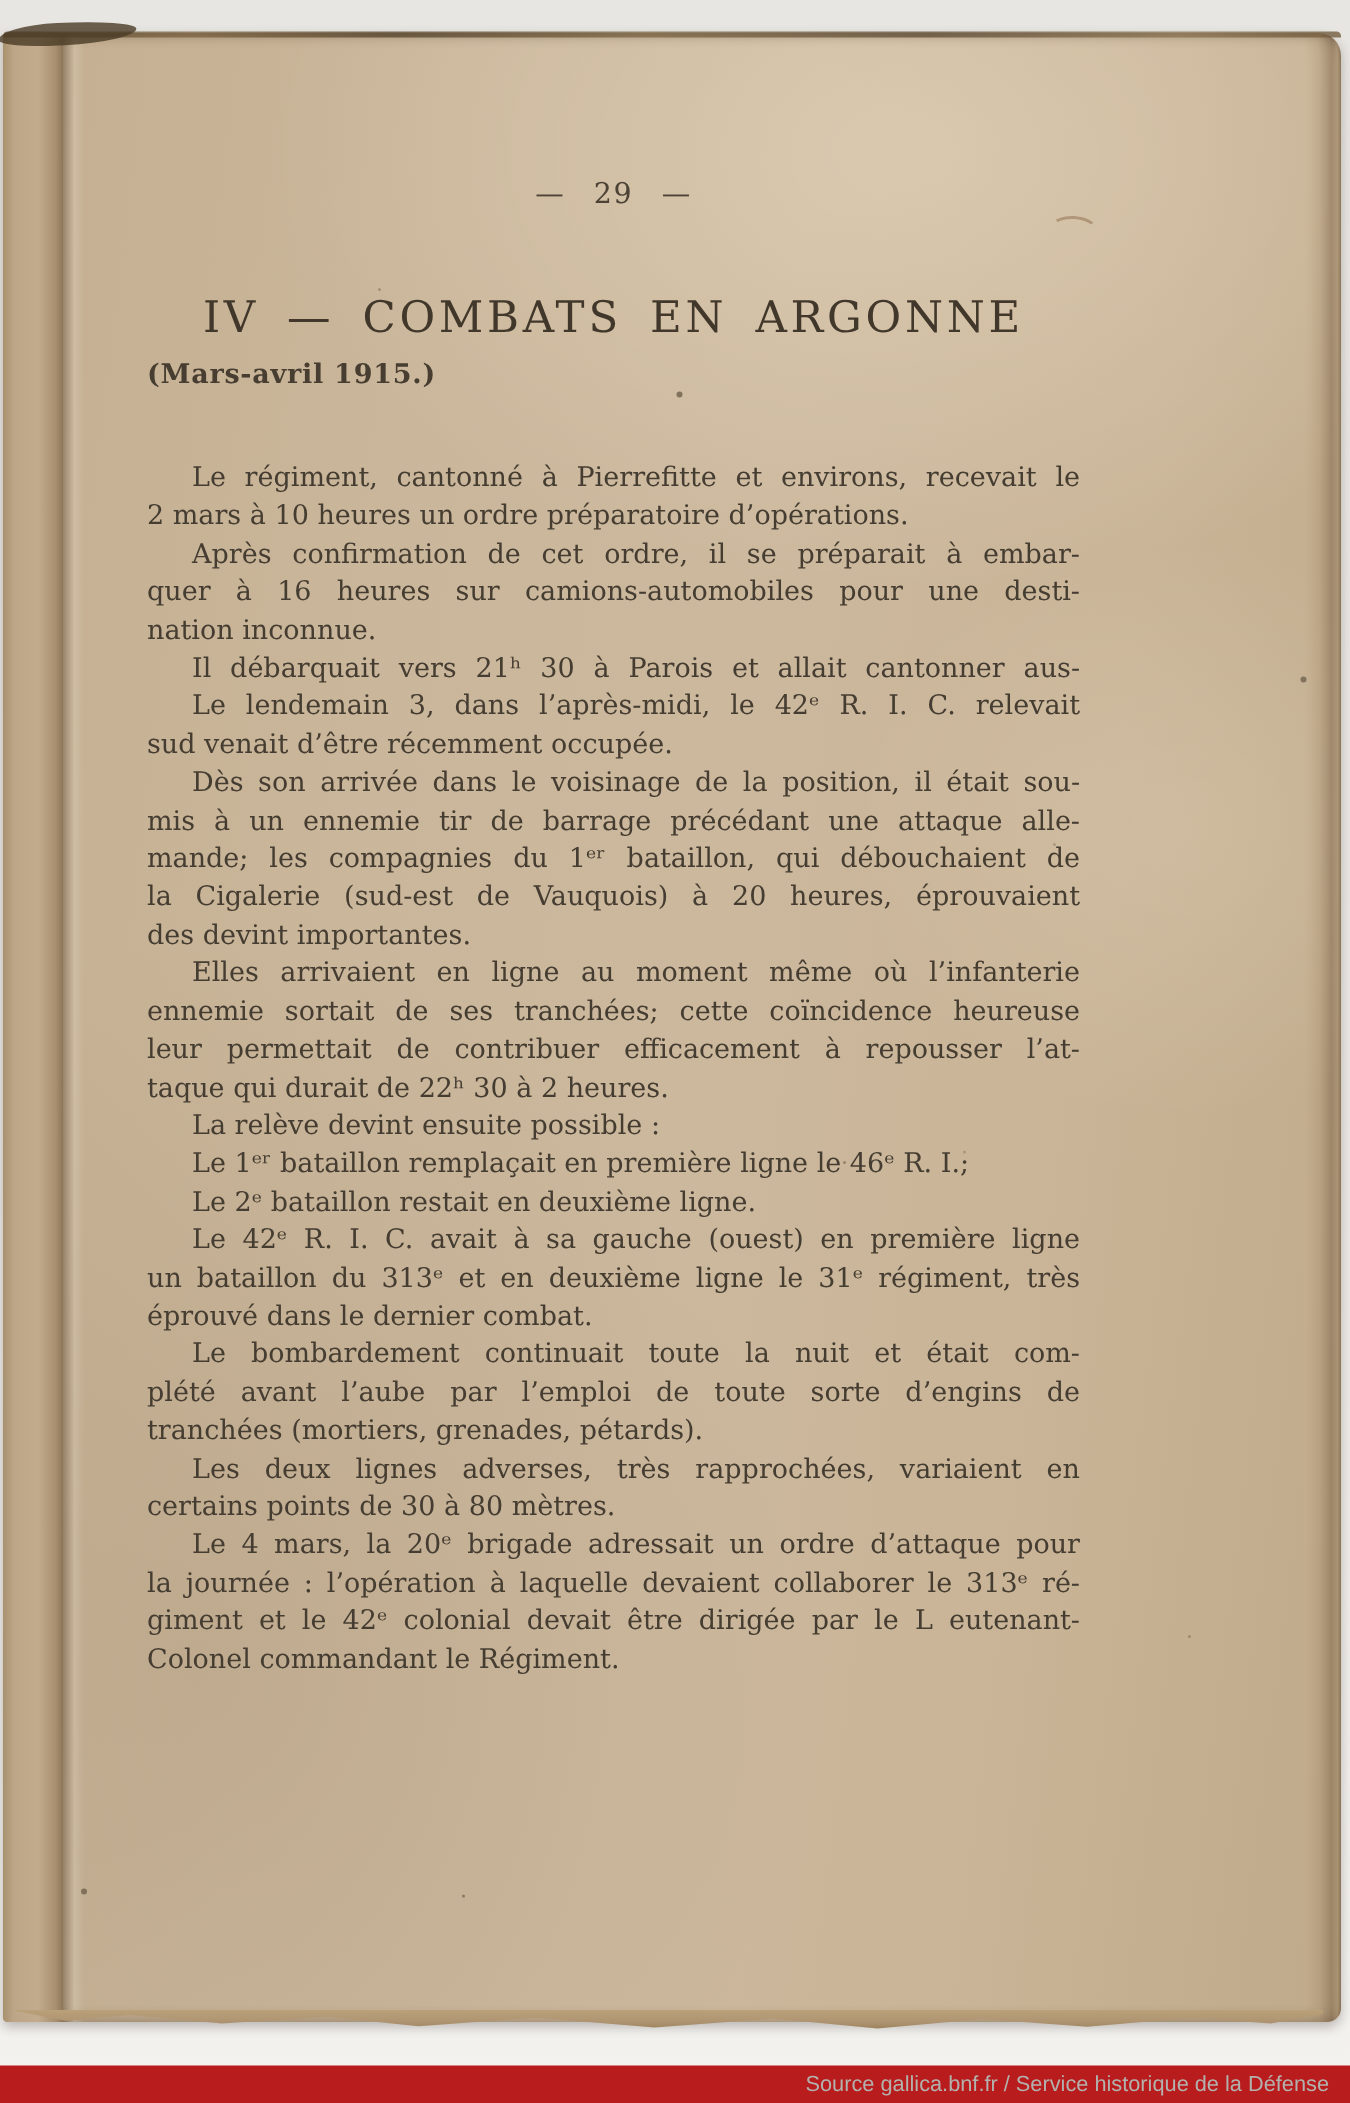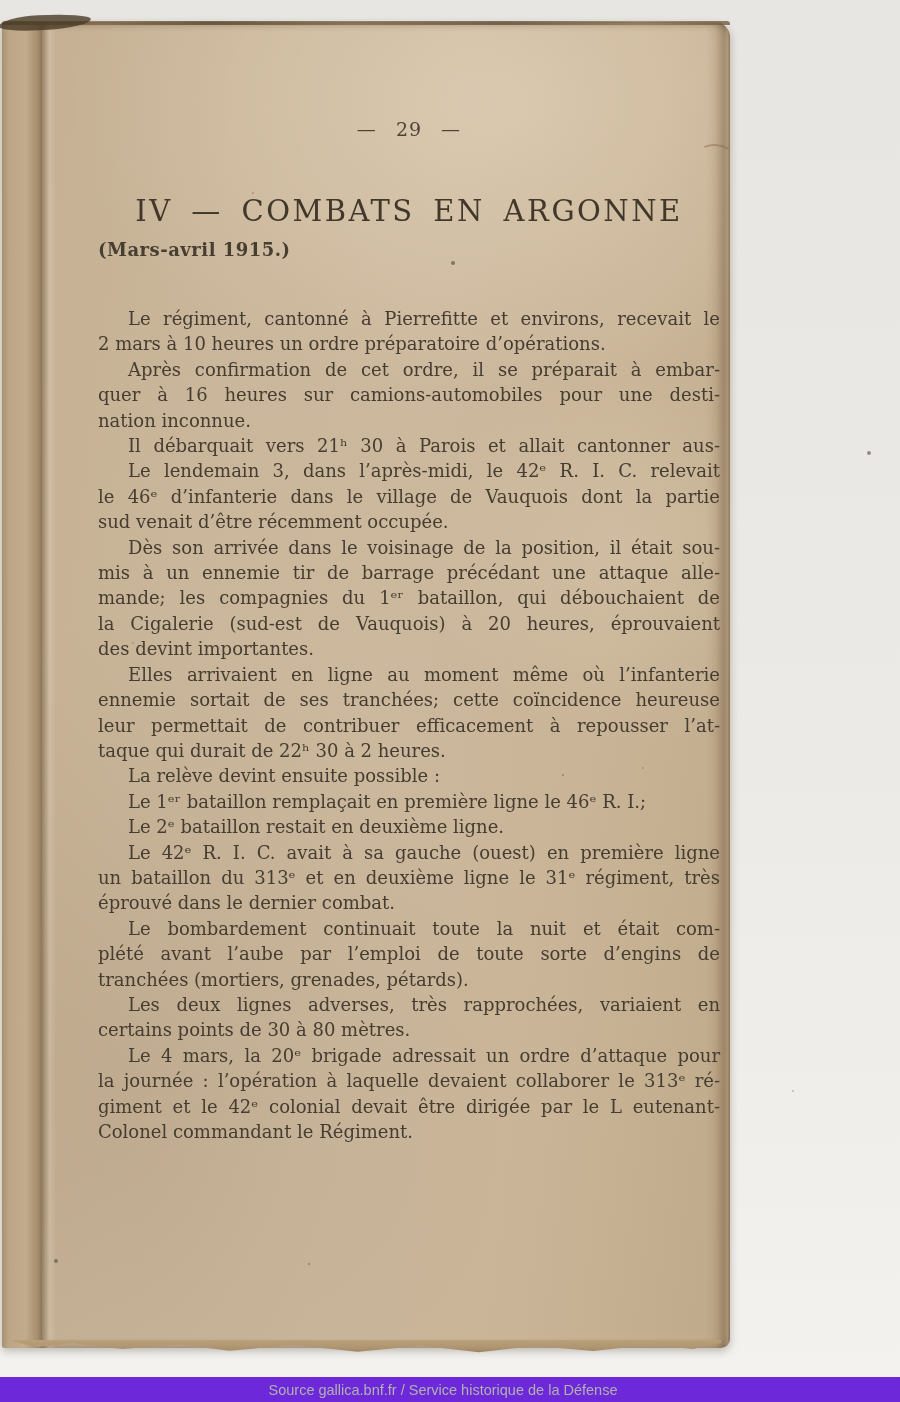--- a/index.html
+++ b/index.html
@@ -5,21 +5,21 @@
   html,body { margin:0; padding:0; }
   body {
     width:900px; height:1402px; position:relative; overflow:hidden;
     font-family:"DejaVu Serif","DejaVu Sans",serif;
     background:linear-gradient(180deg,#e8e6e2 0%,#eceae6 55%,#f3f2ef 100%);
   }
   .stage { position:absolute; inset:0; }
 
   
   .page {
-    position:absolute; left:2px; top:22px; width:728px; height:1326px;
+    position:absolute; left:2px; top:22px; width:892px; height:1326px;
     border-radius:3px 15px 9px 3px;
     background:
       radial-gradient(ellipse 620px 420px at 68% 6%, rgba(255,246,226,.28), transparent 70%),
       radial-gradient(ellipse 540px 680px at 16% 82%, rgba(112,88,62,.12), transparent 72%),
       radial-gradient(ellipse 300px 260px at 88% 40%, rgba(255,244,222,.14), transparent 75%),
       linear-gradient(97deg,#b8a284 0%,#c5b093 5%,#cab69a 28%,#ccb89d 52%,#c9b497 76%,#c0ab8c 97%);
     box-shadow:
       0 3px 8px rgba(40,30,20,.28),
       inset 0 5px 8px -5px rgba(60,45,28,.55),
       inset -9px 0 14px -7px rgba(95,72,48,.5),
@@ -92,23 +92,23 @@
   }
   .body-text { margin-top:44px; font-size:18px; line-height:25.4px; }
   .para { margin:0; }
   .para .line { text-align:justify; text-align-last:justify; }
   .para .line.first { text-indent:30px; }
   .para .line.last { text-align-last:left; }
 
   
   .footer-bar {
     position:absolute; left:0; bottom:0; width:100%; height:25px;
-    background:#6d28d9; color:#b3b1ad;
+    background:#b91c1c; color:#b3b1ad;
     font-family:"Liberation Sans",sans-serif; font-size:14.5px;
-    display:flex; align-items:center; justify-content:center;
+    display:flex; align-items:center; justify-content:flex-end;
     padding-right:14px; box-sizing:border-box;
   }
 </style>
 </head>
 <body>
 
 <div class="stage">
 
   <div class="page">
     <div class="underpage"></div>
@@ -132,21 +132,20 @@
           <div class="para">
             <div class="line first">Après confirmation de cet ordre, il se préparait à embar-</div>
             <div class="line">quer à 16 heures sur camions-automobiles pour une desti-</div>
             <div class="line last">nation inconnue.</div>
           </div>
           <div class="para">
             <div class="line first">Il débarquait vers 21ʰ 30 à Parois et allait cantonner aus-</div>
           </div>
           <div class="para">
             <div class="line first">Le lendemain 3, dans l’après-midi, le 42ᵉ R. I. C. relevait</div>
-            <div class="line">le 46ᵉ d’infanterie dans le village de Vauquois dont la partie</div>
             <div class="line last">sud venait d’être récemment occupée.</div>
           </div>
           <div class="para">
             <div class="line first">Dès son arrivée dans le voisinage de la position, il était sou-</div>
             <div class="line">mis à un ennemie tir de barrage précédant une attaque alle-</div>
             <div class="line">mande; les compagnies du 1ᵉʳ bataillon, qui débouchaient de</div>
             <div class="line">la Cigalerie (sud-est de Vauquois) à 20 heures, éprouvaient</div>
             <div class="line last">des devint importantes.</div>
           </div>
           <div class="para">

